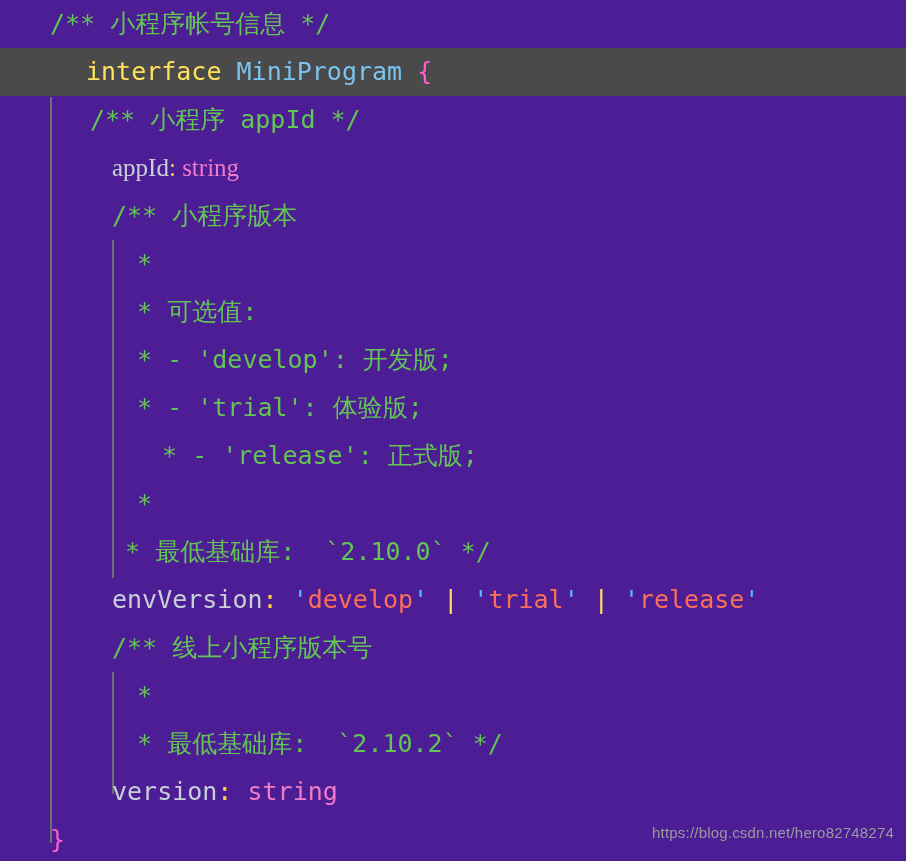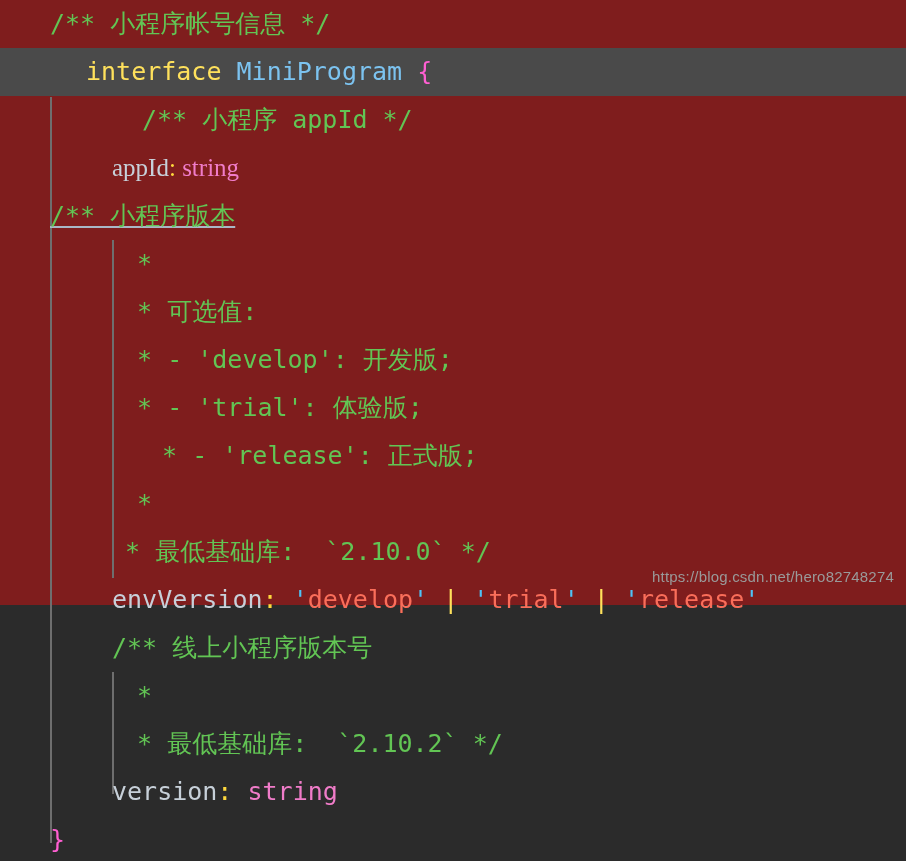--- a/index.html
+++ b/index.html
@@ -9,22 +9,22 @@
   }
   body {
     width: 906px;
     height: 861px;
     overflow: hidden;
     font-family: "DejaVu Sans Mono", "Liberation Mono", monospace;
   }
   #editor {
     position: relative;
     width: 906px;
-    height: 605px;
-    background: #7f1d1d;
+    height: 861px;
+    background: #4c1d95;
   }
   .code-line {
     position: relative;
     height: 48px;
     line-height: 48px;
     font-size: 25px;
     white-space: pre;
     padding-left: 50px;
     box-sizing: border-box;
     letter-spacing: 0px;
@@ -75,25 +75,25 @@
 <div id="editor">
 
   <div class="guide guide-1"></div>
   <div class="guide guide-2"></div>
   <div class="guide guide-3"></div>
 
   <div class="code-line"><span class="ln-text"><span class="t-comment">/** 小程序帐号信息 */</span></span></div>
 
   <div class="code-line highlight"><span class="ln-text"><span class="t-keyword">interface</span><span class="t-prop"> </span><span class="t-type">MiniProgram</span><span class="t-prop"> </span><span class="t-brace">{</span></span></div>
 
-  <div class="code-line"><span class="ln-text" style="padding-left:92px;display:inline-block;"><span class="t-comment">/** 小程序 appId */</span></span></div>
+  <div class="code-line"><span class="ln-text" style="padding-left:40px;display:inline-block;"><span class="t-comment">/** 小程序 appId */</span></span></div>
 
   <div class="code-line"><span class="ln-text" style="padding-left:62px;display:inline-block;font-family:Liberation Serif, serif;"><span class="t-prop">appId</span><span class="t-colon">:</span><span class="t-prop"> </span><span class="t-prim">string</span></span></div>
 
-  <div class="code-line"><span class="ln-text" style="display:inline-block;text-decoration:underline;"><span class="t-comment">/** 小程序版本</span></span></div>
+  <div class="code-line"><span class="ln-text" style="padding-left:62px;display:inline-block;"><span class="t-comment">/** 小程序版本</span></span></div>
 
   <div class="code-line"><span class="ln-text" style="padding-left:72px;display:inline-block;"><span class="t-comment"> *</span></span></div>
 
   <div class="code-line"><span class="ln-text" style="padding-left:72px;display:inline-block;"><span class="t-comment"> * 可选值:</span></span></div>
 
   <div class="code-line"><span class="ln-text" style="padding-left:72px;display:inline-block;"><span class="t-comment"> * - 'develop': 开发版;</span></span></div>
 
   <div class="code-line"><span class="ln-text" style="padding-left:72px;display:inline-block;"><span class="t-comment"> * - 'trial': 体验版;</span></span></div>
 
   <div class="code-line"><span class="ln-text" style="padding-left:97px;display:inline-block;"><span class="t-comment"> * - 'release': 正式版;</span></span></div>

